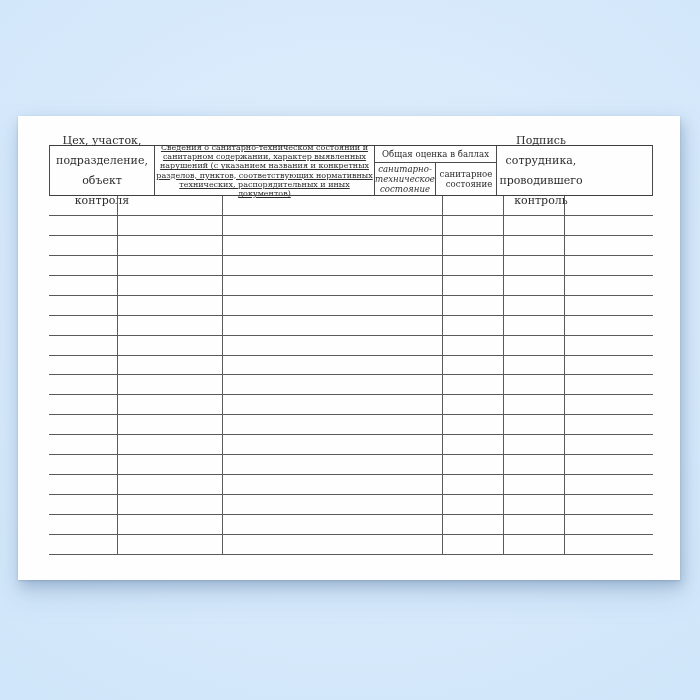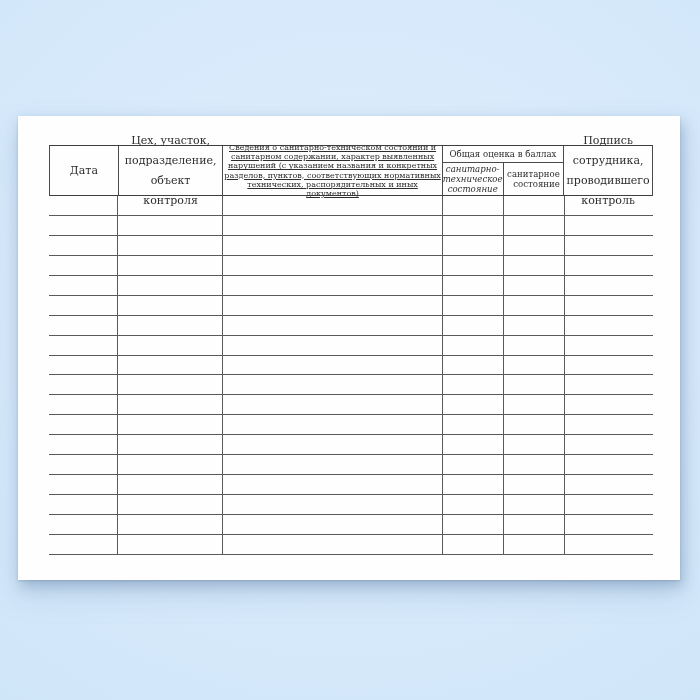--- a/index.html
+++ b/index.html
@@ -106,21 +106,20 @@
   .tc6 { width: 88px; border-right: none; }
 </style>
 </head>
 <body>
 
 <div class="stage">
   <div class="paper">
     <div class="table-wrap">
 
       <div class="thead">
-        <div class="hcell h-date f-main">Дата</div>
         <div class="hcell h-object f-main">Цех, участок,
 подразделение, объект
 контроля</div>
         <div class="hcell h-details f-small">Сведения о санитарно-техническом состоянии и
 санитарном содержании, характер выявленных
 нарушений (с указанием названия и конкретных
 разделов, пунктов, соответствующих нормативных
 технических, распорядительных и иных документов)</div>
         <div class="hgroup">
           <div class="group-head f-sub">Общая оценка в баллах</div>

